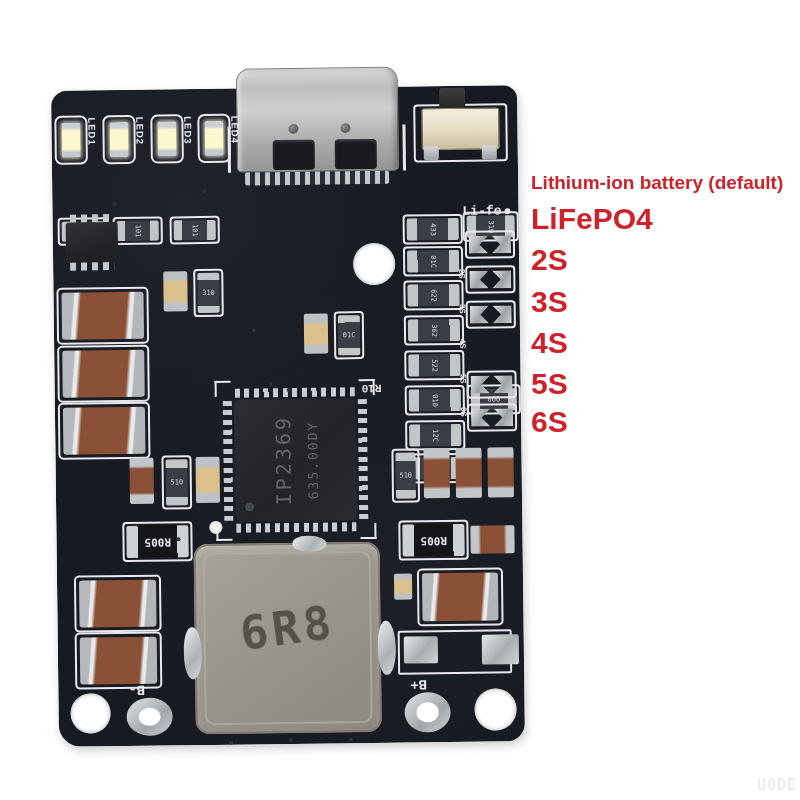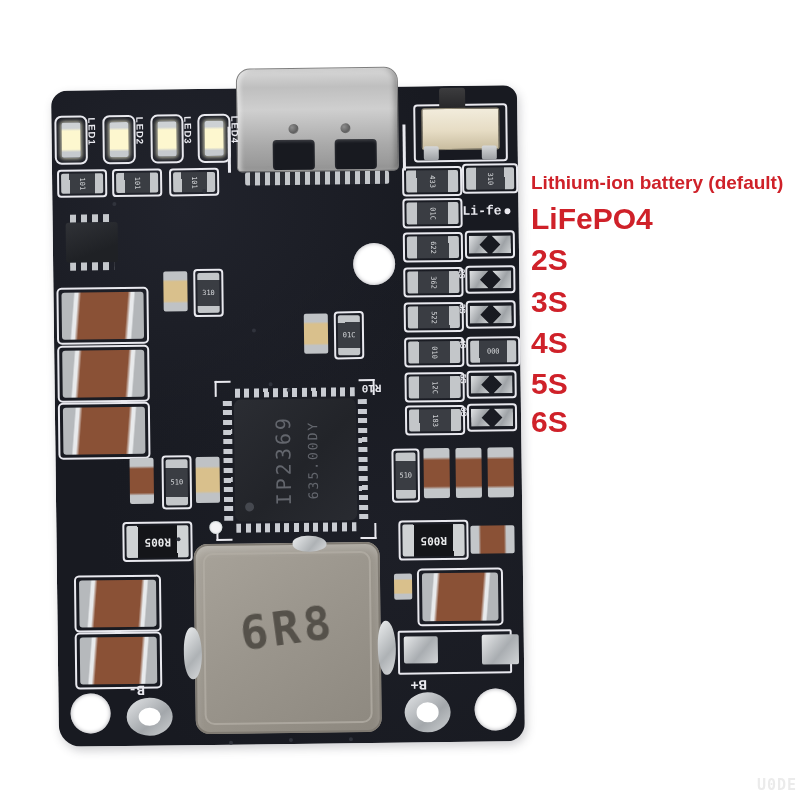--- a/index.html
+++ b/index.html
@@ -43,21 +43,21 @@
 
   
   .led-g{position:absolute;top:25px;width:46px;height:46px;}
   .led-out{position:absolute;left:0;top:0;width:29px;height:45px;border:2px solid #e9e9ef;border-radius:7px;}
   .led-body{position:absolute;left:5px;top:5px;width:19px;height:35px;
      background:linear-gradient(180deg,#cdd1d4 0 16%,#fdf7cf 24% 76%,#c6cace 84%);
      border-radius:2px;box-shadow:0 0 4px 1px rgba(255,252,220,.8);}
   .led-lab{position:absolute;left:32px;top:2px;writing-mode:vertical-rl;font-size:9.5px;font-weight:bold;color:#e9e9ef;letter-spacing:1px;}
 
   
-  .res-h{position:absolute;border:2px solid #e9e9ef;border-radius:4px;display:flex;}
+  .res-h{position:absolute;border:2px solid #e9e9ef;border-radius:4px;display:flex;margin-top:48px;}
   .res-h .bd{margin:2px;flex:1;display:flex;align-items:center;justify-content:center;
      background:linear-gradient(90deg,#c3c6c9 0 20%,#3a3d43 20% 80%,#c3c6c9 80%);border-radius:2px;}
   .res-h .mk{writing-mode:vertical-rl;font-size:7px;color:#d8dadd;font-family:"DejaVu Sans Mono",monospace;}
   
   .res-v{position:absolute;border:2px solid #e9e9ef;border-radius:4px;display:flex;}
   .res-v .bd{margin:2px;flex:1;display:flex;align-items:center;justify-content:center;
      background:linear-gradient(180deg,#c3c6c9 0 18%,#3a3d43 18% 82%,#c3c6c9 82%);border-radius:2px;}
   .res-v .mk{font-size:7px;color:#d8dadd;font-family:"DejaVu Sans Mono",monospace;}
 
   

